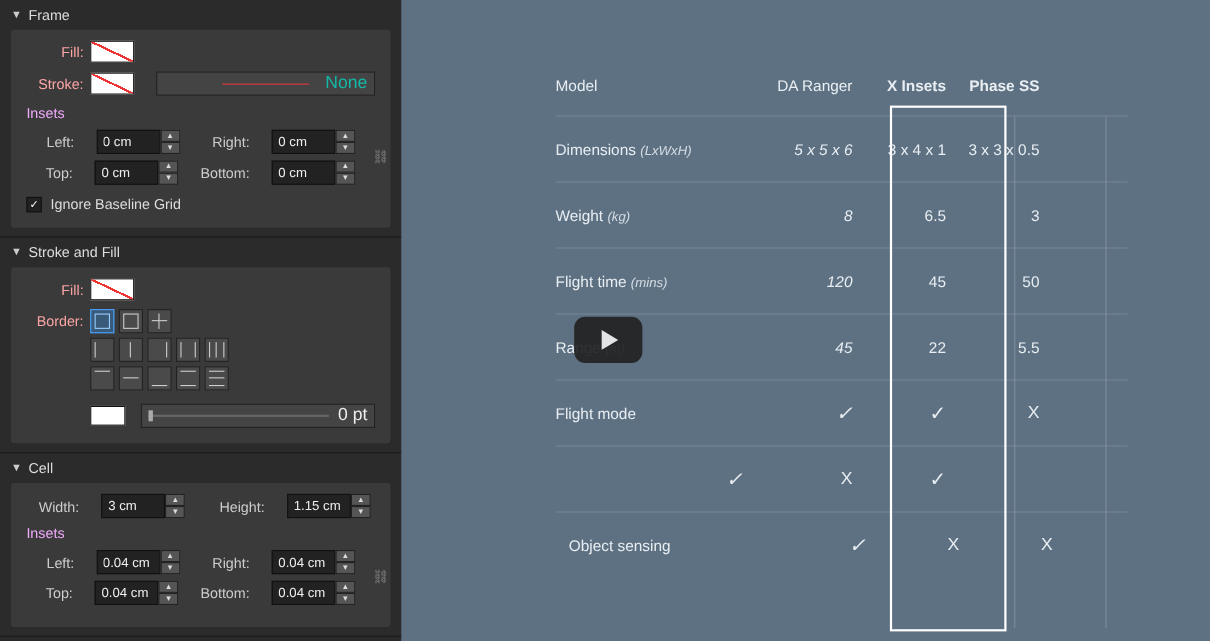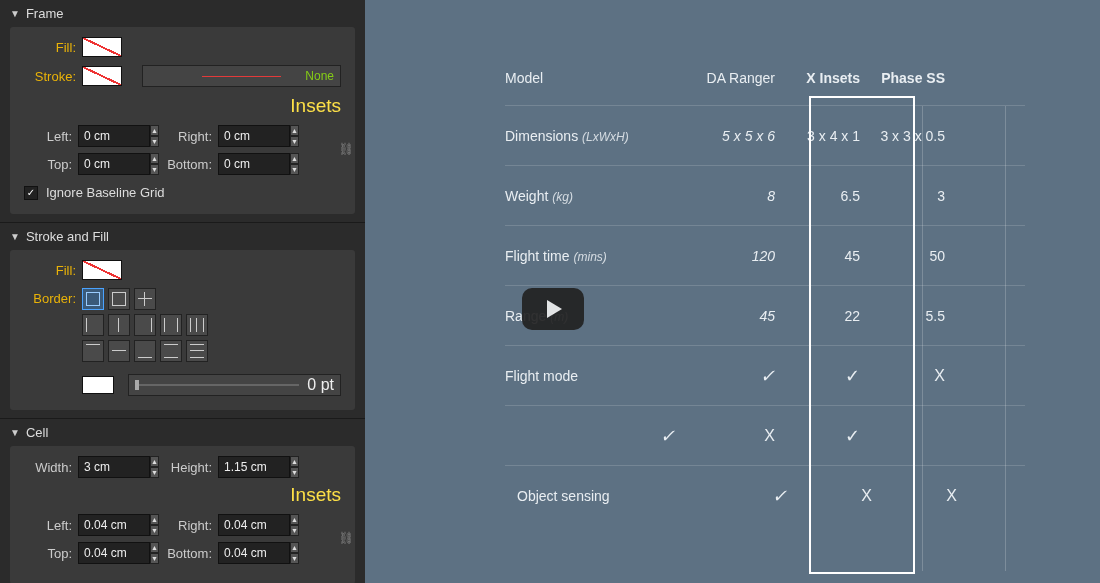--- a/index.html
+++ b/index.html
@@ -19,46 +19,46 @@
   display: flex; align-items: center; gap: 6px;
   padding: 6px 10px; cursor: pointer;
 }
 .tri { font-size: 10px; color: #ccc; }
 .panel-body {
   background: #3a3a3a; padding: 10px 14px 14px 14px;
   margin: 0 10px 8px 10px; border-radius: 3px;
 }
 .row { display: flex; align-items: center; margin-bottom: 8px; gap: 6px; }
 .row:last-child { margin-bottom: 0; }
-.lbl { width: 52px; text-align: right; color: #eab308; font-size: 13px; }
+.lbl { width: 52px; text-align: right; color: #fca5a5; font-size: 13px; }
 .swatch {
   width: 40px; height: 20px; background: #fff; position: relative;
   border: 1px solid #111;
 }
 .swatch.diag::after {
   content: ""; position: absolute; inset: 0;
   background: linear-gradient(to top right, transparent 47%, #e33 47%, #e33 53%, transparent 53%);
 }
 .stroke-preview {
   flex: 1; height: 22px; background: #444; border: 1px solid #222;
   display: flex; align-items: center; justify-content: center;
   position: relative; margin-left: 14px;
 }
 .stroke-preview::before {
   content: ""; width: 40%; height: 1px; background: #e33a3a;
 }
 .stroke-label {
-  position: absolute; right: 6px; color: #84cc16; font-size: 12px;
-}
-.section-sub { color: #fde047; font-size: 19px; margin: 4px 0 8px 0; text-align: right; }
-.stepper-row { display: flex; align-items: center; gap: 6px; margin-bottom:6px; position:relative; }
+  position: absolute; right: 6px; color: #14b8a6; font-size: 16px;
+}
+.section-sub { color: #f0abfc; font-size: 13px; margin: 4px 0 8px 0; }
+.stepper-row { display: flex; align-items: center; gap: 20px; margin-bottom:6px; position:relative;justify-content:space-between; }
 .stepper-lbl { width: 48px; text-align: right; color: #ccc; font-size: 13px; }
 .stepper { display:flex; align-items:center; width: 80px; height: 22px; }
 .stepper input {
-  width: 72px; height: 22px; background: #222; color: #eee; border: 1px solid #111;
+  width: 58px; height: 22px; background: #222; color: #eee; border: 1px solid #111;
   font-size: 12px; padding: 0 5px;
 }
 .stepper-btns {
   width: 18px; height: 22px; display:flex; flex-direction:column;
 }
 .stepper-btns span {
   flex:1; background:#555; border:1px solid #222; display:flex;
   align-items:center; justify-content:center; font-size:7px; cursor:pointer; color:#ddd;
 }
 .link-icon {

